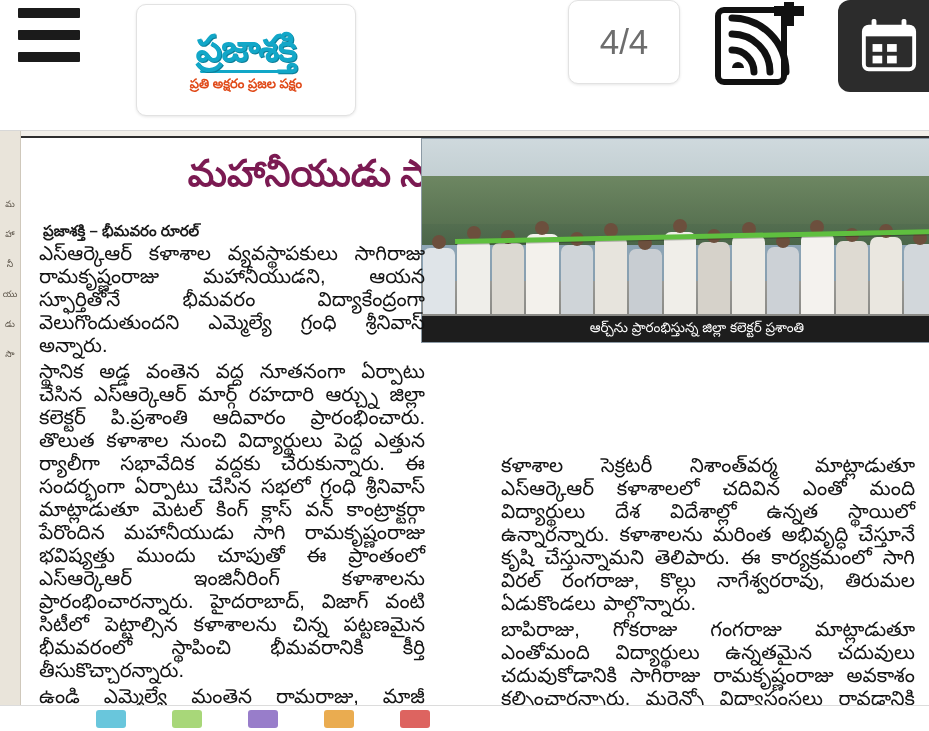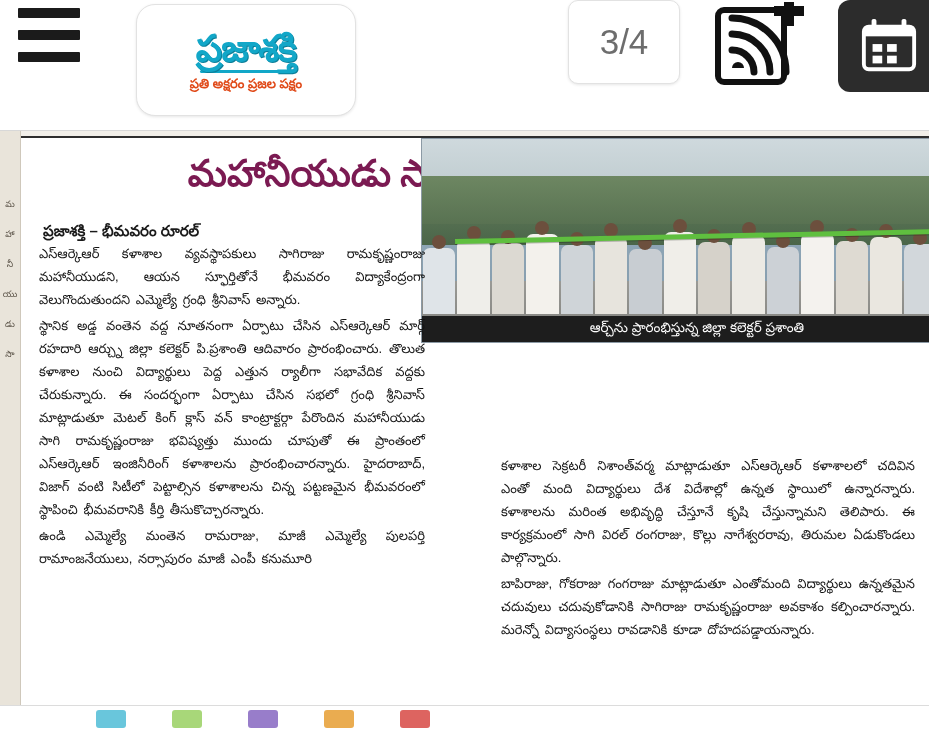--- a/index.html
+++ b/index.html
@@ -47,21 +47,21 @@
   }
 
   .logo-card {
     position: absolute;
     left: 136px;
     top: 4px;
     width: 218px;
     height: 110px;
     background: #ffffff;
     border: 1px solid #e2e2e2;
-    border-radius: 19px;
+    border-radius: 10px;
     box-shadow: 0 1px 3px rgba(0,0,0,0.10);
     display: flex;
     align-items: center;
     justify-content: center;
     overflow: hidden;
   }
   .logo-inner {
     text-align: center;
     line-height: 1;
   }
@@ -192,21 +192,21 @@
     left: 0; top: 0;
     width: 386px;
   }
   .col-right {
     position: absolute;
     left: 462px; top: 212px;
     width: 414px;
   }
   .justified p {
     margin: 0 0 3px 0;
-    font-size: 13px;
+    font-size: 20px;
     line-height: 23px;
     color: #141414;
     text-align: justify;
     text-justify: inter-word;
     word-spacing: 2px;
   }
 
   .photo {
     position: absolute;
     left: 400px;
@@ -314,21 +314,21 @@
 
   <div class="logo-card">
     <div class="logo-inner">
       <div class="logo-main">ప్రజాశక్తి</div>
       <div class="logo-rule"></div>
       <div class="logo-sub">ప్రతి అక్షరం ప్రజల పక్షం</div>
     </div>
   </div>
 
   <div class="page-indicator">
-    <div class="txt">3/4</div>
+    <div class="txt">4/4</div>
   </div>
 
   <div class="share-icon">
     <svg viewBox="0 0 96 86" width="96" height="86" aria-hidden="true">
       <rect x="6" y="8" width="66" height="72" rx="6" fill="none" stroke="#111" stroke-width="6"></rect>
       <path d="M20 66 a6 6 0 0 1 6 -6 a6 6 0 0 1 6 6 z" fill="#111"></path>
       <path d="M20 48 a22 22 0 0 1 22 22" fill="none" stroke="#111" stroke-width="7" stroke-linecap="round"></path>
       <path d="M20 32 a38 38 0 0 1 38 38" fill="none" stroke="#111" stroke-width="7" stroke-linecap="round"></path>
       <path d="M20 16 a54 54 0 0 1 54 54" fill="none" stroke="#111" stroke-width="7" stroke-linecap="round"></path>
       <rect x="62" y="4" width="30" height="10" fill="#111"></rect>

